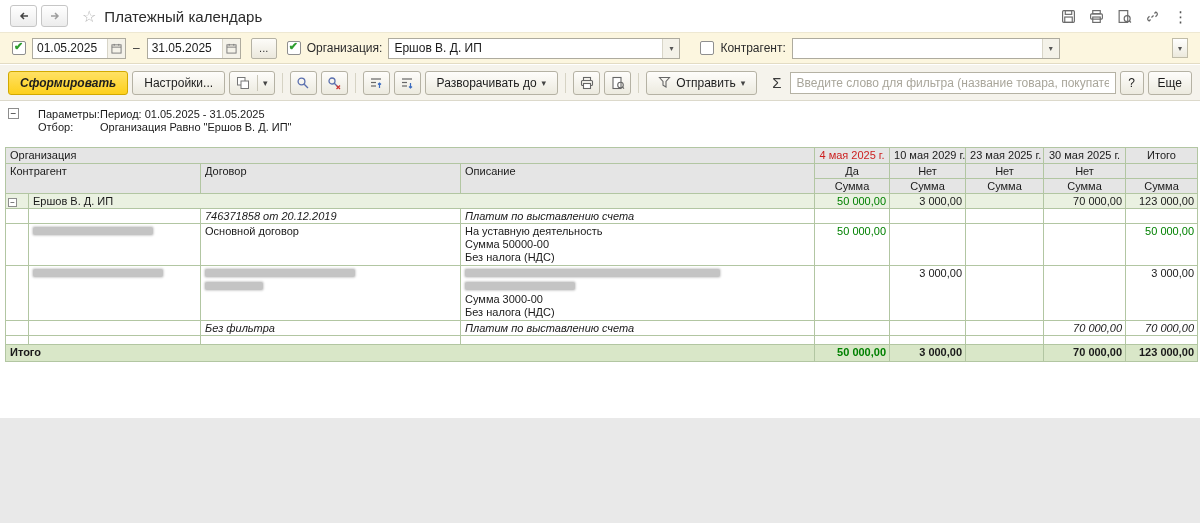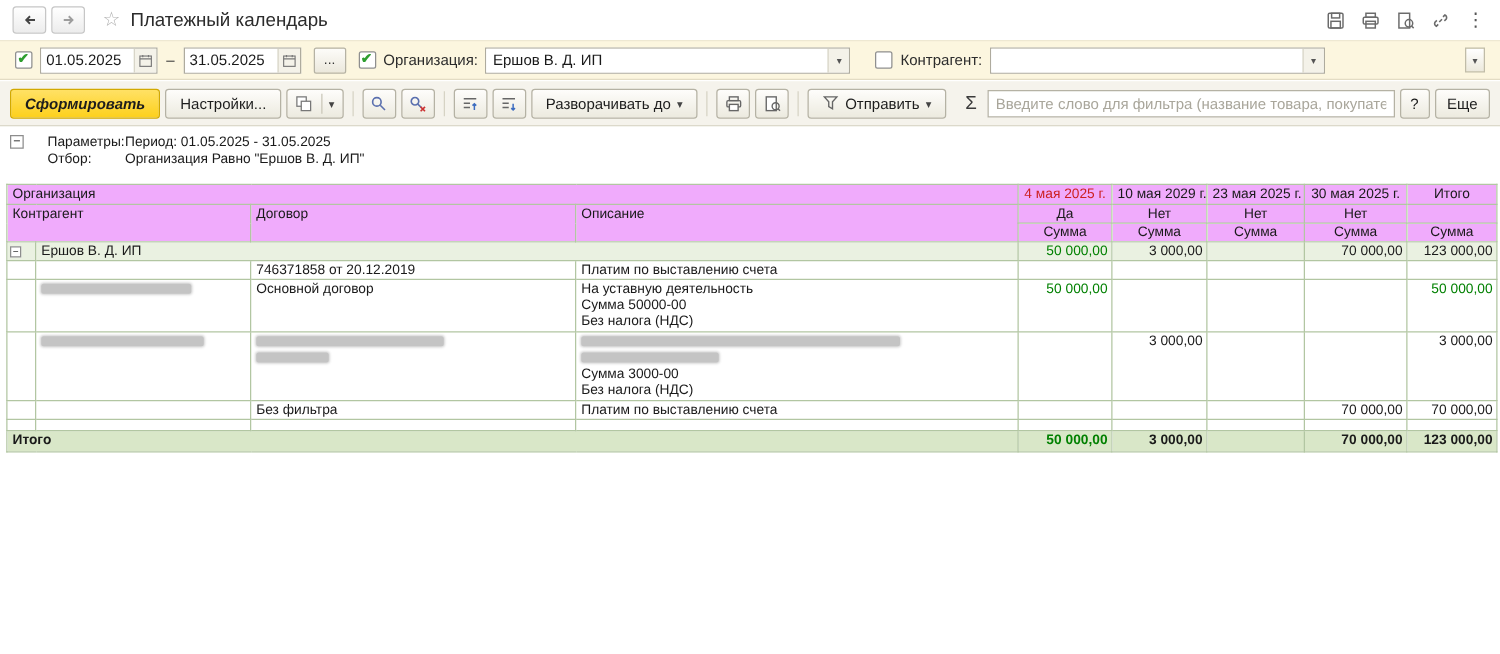--- a/index.html
+++ b/index.html
@@ -1,18 +1,18 @@
 <!DOCTYPE html>
 <html><head>
 <meta charset="utf-8">
 <style>
   * { box-sizing: border-box; margin: 0; padding: 0; }
   html, body { background: #e9e9e9; }
   body { font-family: "Liberation Sans", sans-serif; }
-  .app { position: relative; width: 1200px; height: 523px; background: #fff; overflow: hidden; }
+  .app { position: relative; width: 1200px; height: 418px; background: #fff; overflow: hidden; }
 
   
   .topbar { position: absolute; top: 0; left: 0; width: 100%; height: 32px; background: #fff; display: flex; align-items: center; padding: 0 10px; }
   .navbtn { width: 27px; height: 22px; border: 1px solid #c6c6c6; border-radius: 3px; background: linear-gradient(#ffffff,#ececec); display: flex; align-items: center; justify-content: center; cursor: pointer; margin-right: 4px; padding: 0; }
   .star { font-size: 16px; color: #b3b3b3; margin: 0 8px 0 10px; cursor: pointer; }
   .star::before { content: "☆"; }
   .title { font-size: 15px; color: #2c2c2c; }
   .topicons { margin-left: auto; display: flex; align-items: center; gap: 13px; padding-right: 2px; }
   .tico { background: none; border: none; padding: 0; cursor: pointer; display: flex; align-items: center; color: #666; }
   .kebab { font-size: 15px; color: #555; line-height: 1; }
@@ -57,31 +57,31 @@
   .expander { display: inline-block; width: 11px; height: 11px; border: 1px solid #8d8d8d; background: #fff; font-size: 10px; line-height: 9px; text-align: center; color: #222; cursor: pointer; flex: none; }
   .expander::before { content: "−"; }
   .expander.sm { width: 9px; height: 9px; line-height: 7px; font-size: 8px; }
   .paramlines { margin-left: 19px; }
   .pline { display: flex; height: 13px; line-height: 13px; }
   .plabel { width: 62px; flex: none; }
 
   
   .grid { position: absolute; top: 147px; left: 5px; width: 1192px; border-collapse: collapse; table-layout: fixed; font-size: 11px; color: #1a1a1a; }
   .grid th, .grid td { border: 1px solid #b2c6a2; padding: 1px 4px; vertical-align: top; overflow: hidden; }
-  .grid thead th { background: #f0abfc; font-weight: normal; text-align: left; white-space: nowrap; }
+  .grid thead th { background: #e5e5e5; font-weight: normal; text-align: left; white-space: nowrap; }
   .grid td { white-space: nowrap; }
   .c { text-align: center !important; }
   .num { text-align: right; padding-right: 3px !important; }
   .red { color: #cc1f1f; }
   .green { color: #008000; }
   .h1 th { height: 16px; }
   .h2 th { height: 14px; }
   .h3 th { height: 14px; }
   tr.group td { background: #eaf1e1; height: 15px; }
-  tr.r td { height: 15px; }
+  tr.r td { height: 15px; font-style: italic; }
   tr.total td { background: #d9e7c8; font-weight: bold; height: 17px; }
   tr.spacer td { height: 9px; padding: 0; }
   .dline { height: 13px; line-height: 13px; }
   .redact { display: inline-block; height: 8px; background: #c4c4c4; border-radius: 2px; box-shadow: 0 0 2px 1px #d4d4d4; margin-top: 2px; }
   .gutter { padding: 1px 2px !important; }
 </style>
 </head>
 <body>
 
 <div class="app">

